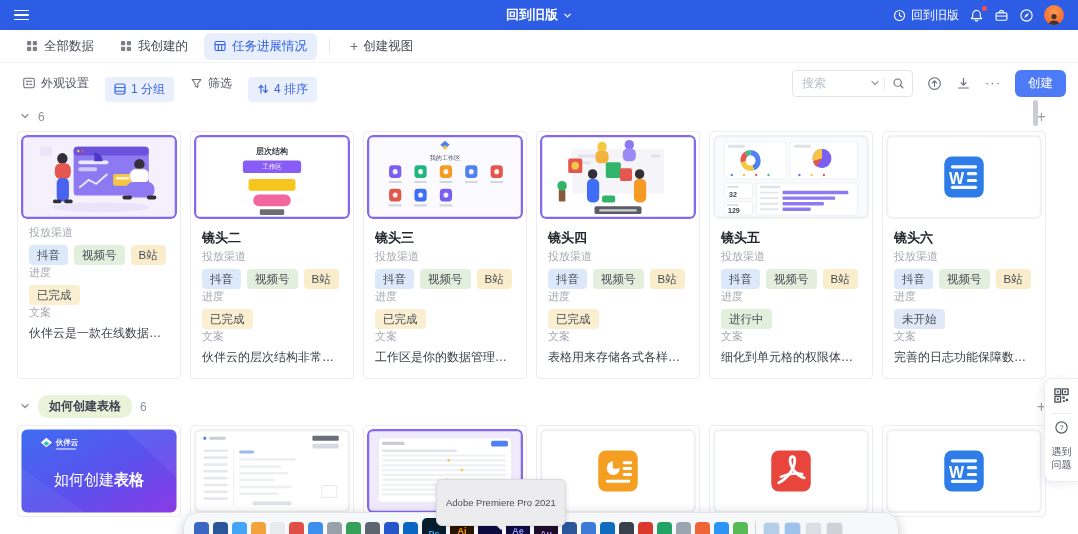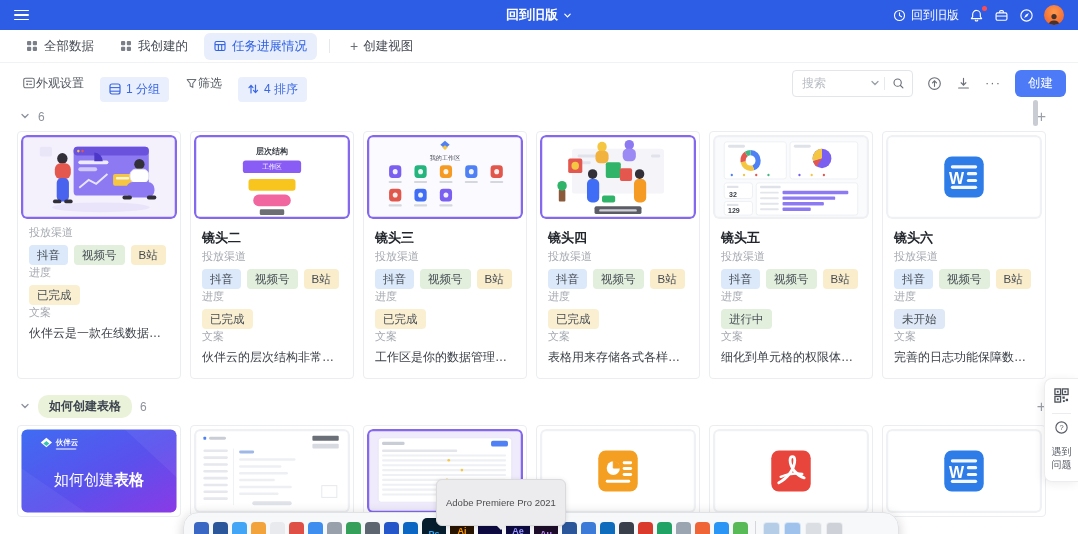--- a/index.html
+++ b/index.html
@@ -24,21 +24,21 @@
   .tabbar{height:32px;display:flex;align-items:center;padding:0 16px;gap:6px;border-bottom:1px solid #f1f2f4;}
   .tabs-slot{display:flex;align-items:center;gap:6px;}
   .tab{display:flex;align-items:center;gap:6px;padding:5px 10px;border-radius:6px;font-size:12.5px;color:#474c55;cursor:pointer;}
   .tab.active{background:#e8eefc;color:#2f62e4;}
   .tab-divider{width:1px;height:14px;background:#e7e8eb;margin:0 6px;}
   .create-view{display:flex;align-items:center;gap:5px;font-size:12.5px;color:#474c55;cursor:pointer;padding:5px 8px;}
   .plus-glyph{font-size:14px;line-height:10px;color:#6b7078;}
 
   
   .toolbar{height:40px;display:flex;align-items:center;padding:0 12px 0 18px;gap:12px;font-size:12px;color:#51565e;}
-  .tool-btn{display:flex;align-items:center;cursor:pointer;padding:4px 4px;border-radius:4px;}
+  .tool-btn{display:flex;align-items:center;gap:5px;cursor:pointer;padding:4px 4px;border-radius:4px;}
   .tool-pill{display:flex;align-items:center;gap:5px;cursor:pointer;background:#e9effd;color:#3a67e3;
              padding:4px 9px;border-radius:4px;margin-top:12px;}
   .toolbar-right{margin-left:auto;display:flex;align-items:center;gap:14px;}
   .search-box{display:flex;align-items:center;border:1px solid #e3e5e9;border-radius:4px;height:25px;padding:0 7px;background:#fff;}
   .search-box input{border:0;outline:0;width:66px;font-size:12px;color:#333;background:transparent;}
   .search-box input::placeholder{color:#b9bdc4;}
   .sb-divider{width:1px;height:13px;background:#e8e9ec;margin:0 7px 0 4px;}
   .icon-btn{display:flex;align-items:center;cursor:pointer;color:#6b7078;}
   .more-dots{font-size:13px;letter-spacing:1px;color:#6b7078;cursor:pointer;line-height:10px;}
   .create-btn{background:#4d7bf7;color:#fff;font-size:12.5px;padding:5px 13px;border-radius:6px;border:0;cursor:pointer;}

